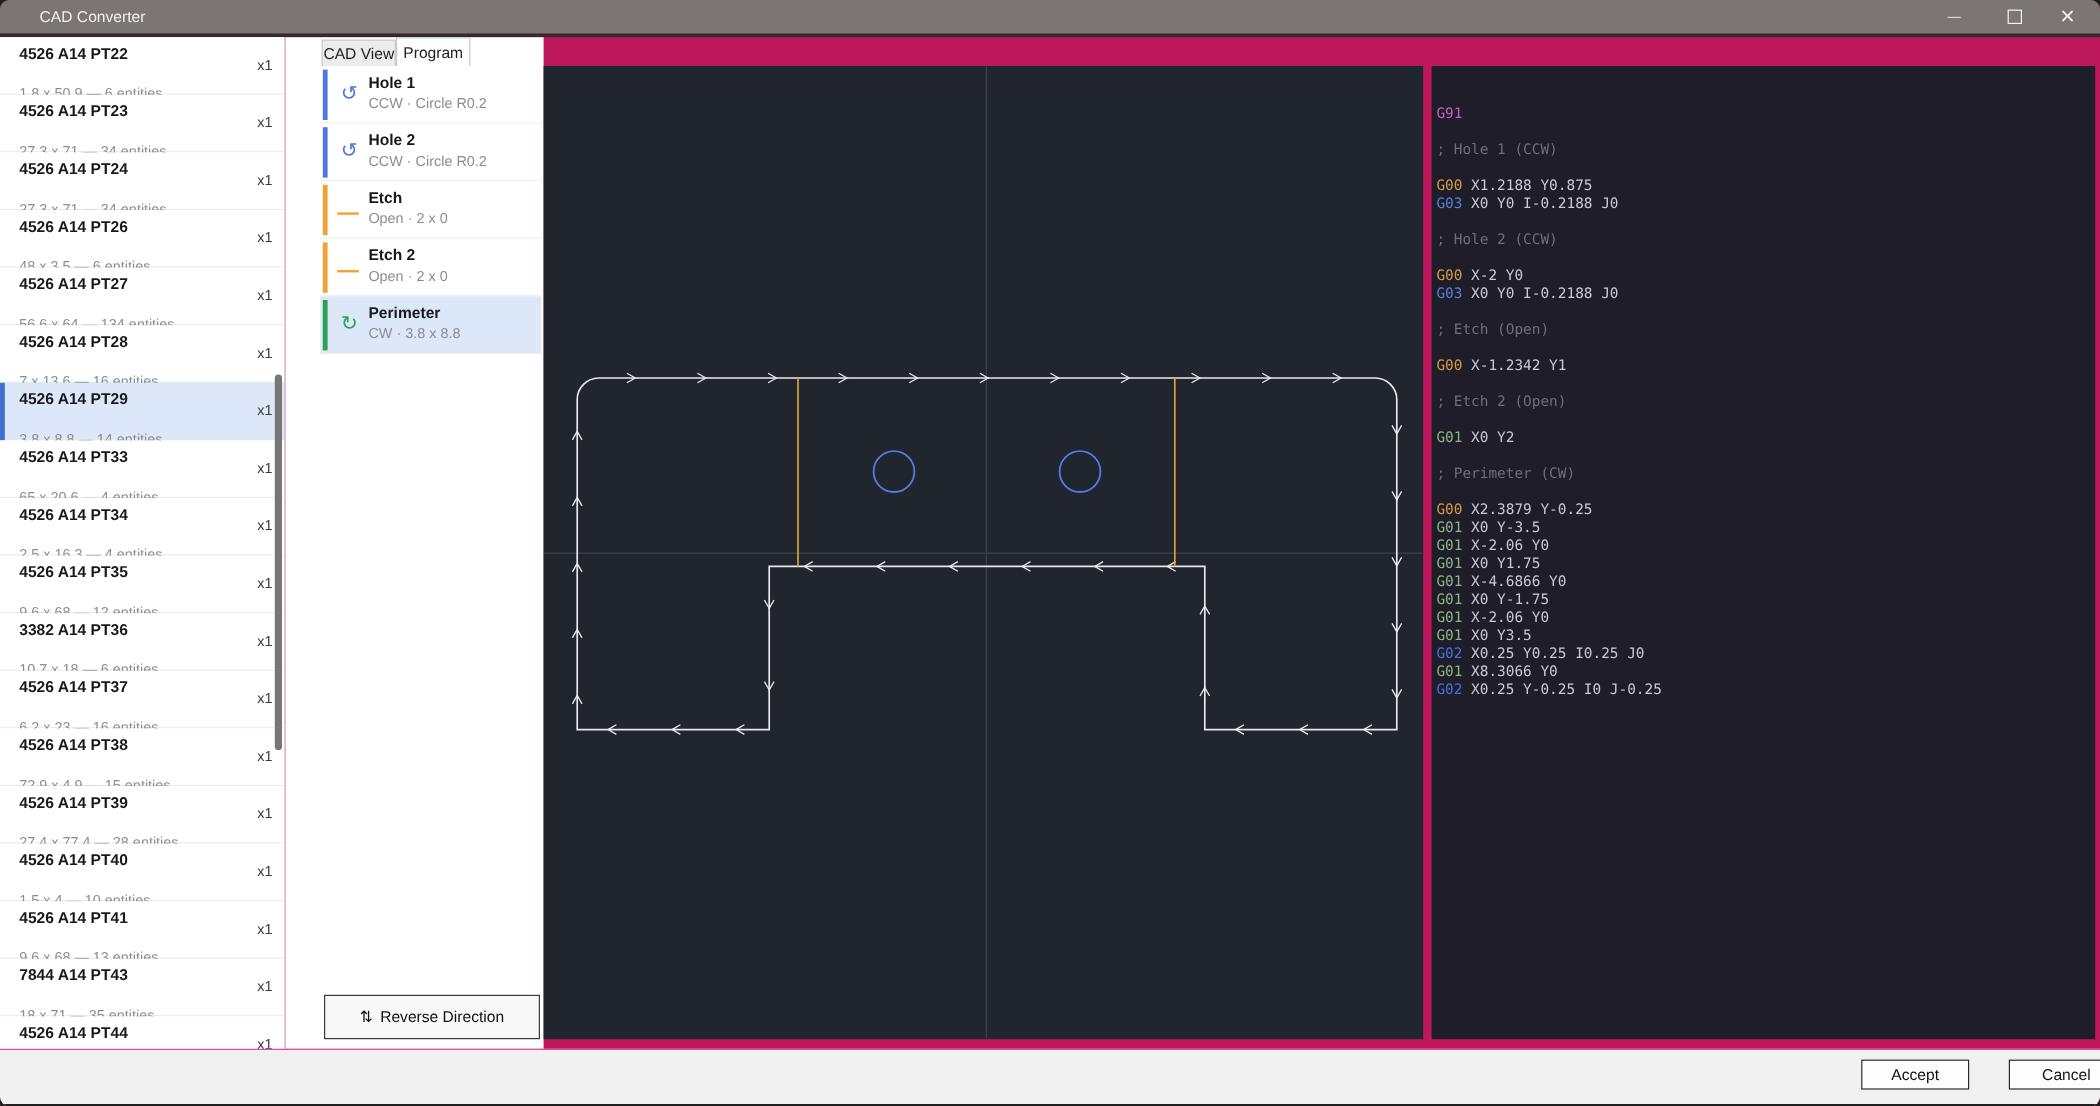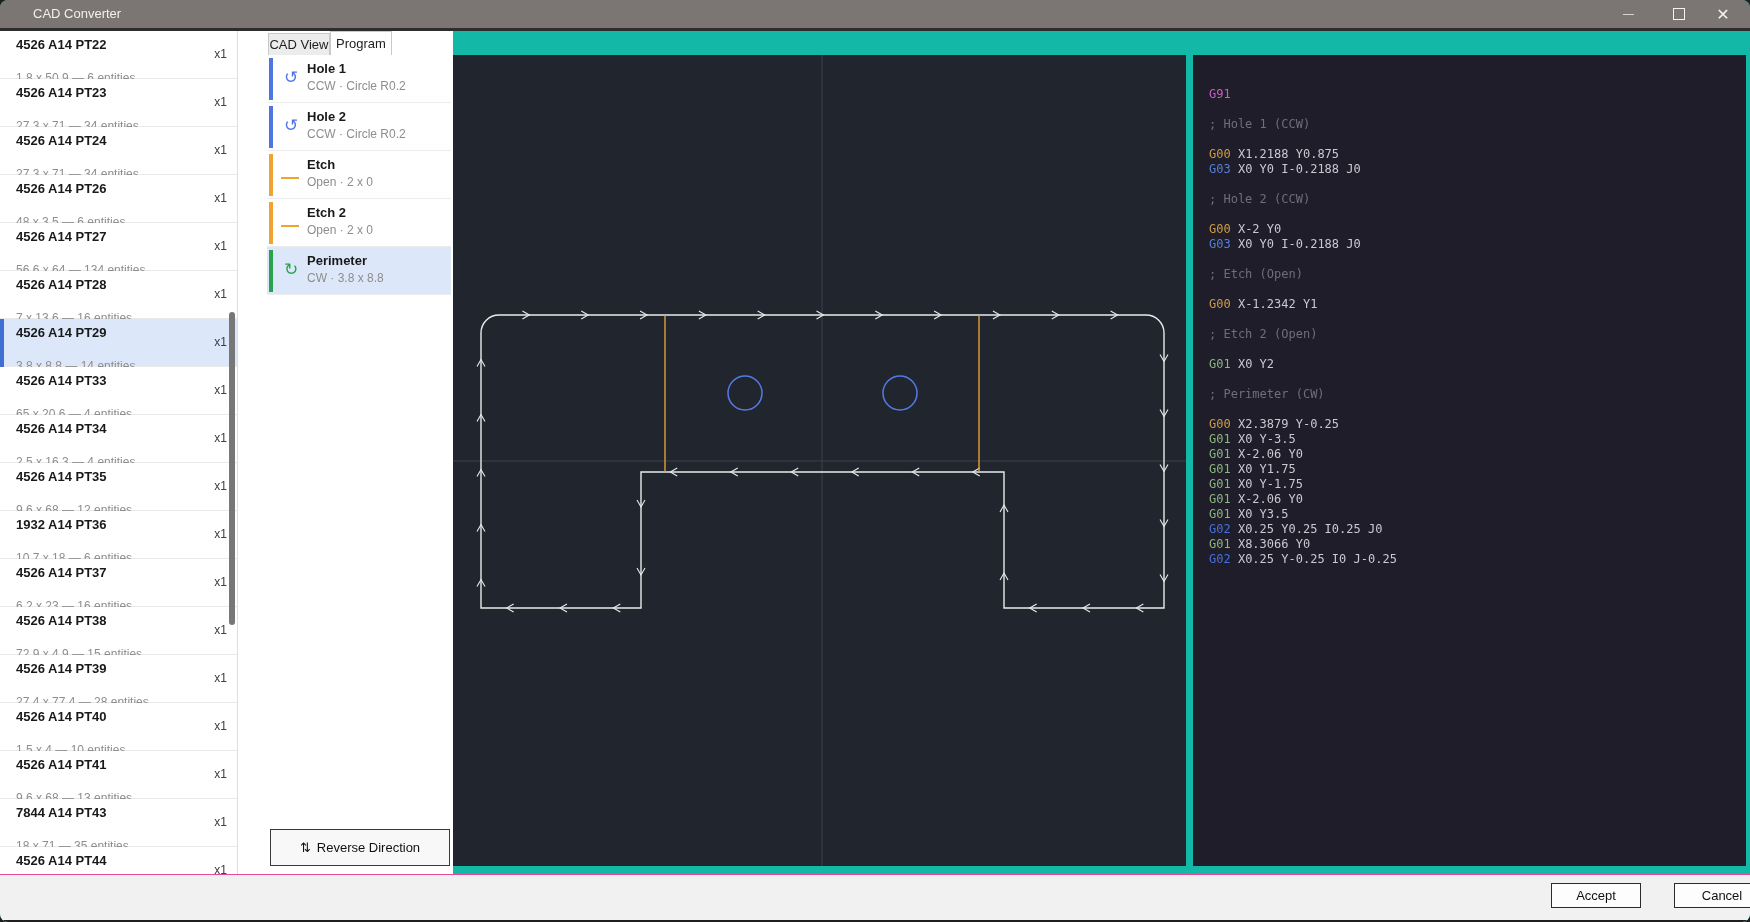--- a/index.html
+++ b/index.html
@@ -1,17 +1,17 @@
 <!DOCTYPE html>
 <html><head>
 <meta charset="utf-8">
 <style>
   html,body{margin:0;padding:0;width:1750px;height:922px;overflow:hidden;
     font-family:"Liberation Sans",sans-serif;background:#1f1f1f;}
-  #window{position:absolute;inset:0;background:#14b8a6;border-radius:8px;overflow:hidden;}
+  #window{position:absolute;inset:0;background:#be185d;border-radius:8px;overflow:hidden;}
 
   
   #titlebar{position:absolute;left:0;top:0;width:1750px;height:28px;background:#7b7573;}
   #titlebar-edge{position:absolute;left:0;top:28px;width:1750px;height:3px;background:#2e2d2d;}
   #window-title{position:absolute;left:33px;top:6px;font-size:13px;color:#f2f0ef;}
   .caption-btn{position:absolute;top:0;width:46px;height:28px;color:#f5f3f2;
     display:flex;align-items:center;justify-content:center;font-size:13px;}
   #btn-min{left:1605px;} #btn-max{left:1656px;} #btn-close{left:1700px;}
   #btn-max .boxglyph{width:10px;height:10px;border:1px solid #f5f3f2;display:block;}
   #btn-min .minglyph{width:11px;height:1px;background:#d8d4d2;display:block;}
@@ -49,21 +49,21 @@
     display:flex;align-items:center;justify-content:center;gap:6px;}
 
   
   #canvas{position:absolute;left:453px;top:55px;width:733px;height:811px;background:#21252d;}
 
   
   #gcode{position:absolute;left:1193px;top:55px;width:553px;height:811px;background:#1e1d29;}
   #gcode-header{position:absolute;left:0;top:0;width:553px;height:27px;background:#232231;
     font-size:13px;color:#8f8f9c;display:flex;align-items:center;padding-left:13px;box-sizing:border-box;}
   #gcode-body{position:absolute;left:0;top:27px;width:440px;height:784px;overflow:hidden;
-    font-family:"DejaVu Sans Mono",monospace;font-size:12px;line-height:15px;padding:5px 0 0 16px;box-sizing:border-box;}
+    font-family:"DejaVu Sans Mono",monospace;font-size:12px;line-height:15px;padding:5px 0 0 4px;box-sizing:border-box;}
   .gl{white-space:pre;height:15px;color:#c9c9d2;}
   .gl .cmt{color:#6e6e7c;}
 
   
   #footer{position:absolute;left:0;top:874px;width:1750px;height:48px;background:#f1f1f1;border-top:1px solid #ec4899;box-sizing:border-box;}
   .footer-btn{position:absolute;top:8px;height:25px;box-sizing:border-box;background:#fdfdfd;
     border:1px solid #2b2b2b;font-size:13px;color:#111;display:flex;align-items:center;justify-content:center;}
   #accept-btn{left:1551px;width:90px;}
   #cancel-btn{left:1648px;width:96px;margin-left:26px;}
   #bottom-edge{position:absolute;left:0;top:920px;width:1750px;height:2px;background:#1f1f1f;}
@@ -130,21 +130,21 @@
         <span class="part-name">4526 A14 PT34</span>
         <span class="part-dims">2.5 x 16.3 — 4 entities</span>
         <span class="part-qty">x1</span>
       </div>
       <div class="part-item">
         <span class="part-name">4526 A14 PT35</span>
         <span class="part-dims">9.6 x 68 — 12 entities</span>
         <span class="part-qty">x1</span>
       </div>
       <div class="part-item">
-        <span class="part-name">1932 A14 PT36</span>
+        <span class="part-name">3382 A14 PT36</span>
         <span class="part-dims">10.7 x 18 — 6 entities</span>
         <span class="part-qty">x1</span>
       </div>
       <div class="part-item">
         <span class="part-name">4526 A14 PT37</span>
         <span class="part-dims">6.2 x 23 — 16 entities</span>
         <span class="part-qty">x1</span>
       </div>
       <div class="part-item">
         <span class="part-name">4526 A14 PT38</span>
@@ -291,20 +291,21 @@
         <div class="gl"><span class="cmt">; Etch 2 (Open)</span></div>
         <div class="gl">&nbsp;</div>
         <div class="gl"><span style="color: rgb(138, 184, 127);">G01</span><span> X0 Y2</span></div>
         <div class="gl">&nbsp;</div>
         <div class="gl"><span class="cmt">; Perimeter (CW)</span></div>
         <div class="gl">&nbsp;</div>
         <div class="gl"><span style="color: rgb(208, 156, 69);">G00</span><span> X2.3879 Y-0.25</span></div>
         <div class="gl"><span style="color: rgb(138, 184, 127);">G01</span><span> X0 Y-3.5</span></div>
         <div class="gl"><span style="color: rgb(138, 184, 127);">G01</span><span> X-2.06 Y0</span></div>
         <div class="gl"><span style="color: rgb(138, 184, 127);">G01</span><span> X0 Y1.75</span></div>
+        <div class="gl"><span style="color: rgb(138, 184, 127);">G01</span><span> X-4.6866 Y0</span></div>
         <div class="gl"><span style="color: rgb(138, 184, 127);">G01</span><span> X0 Y-1.75</span></div>
         <div class="gl"><span style="color: rgb(138, 184, 127);">G01</span><span> X-2.06 Y0</span></div>
         <div class="gl"><span style="color: rgb(138, 184, 127);">G01</span><span> X0 Y3.5</span></div>
         <div class="gl"><span style="color: rgb(68, 114, 217);">G02</span><span> X0.25 Y0.25 I0.25 J0</span></div>
         <div class="gl"><span style="color: rgb(138, 184, 127);">G01</span><span> X8.3066 Y0</span></div>
         <div class="gl"><span style="color: rgb(68, 114, 217);">G02</span><span> X0.25 Y-0.25 I0 J-0.25</span></div>
       </div>
   </div>
 
   <div id="footer">

